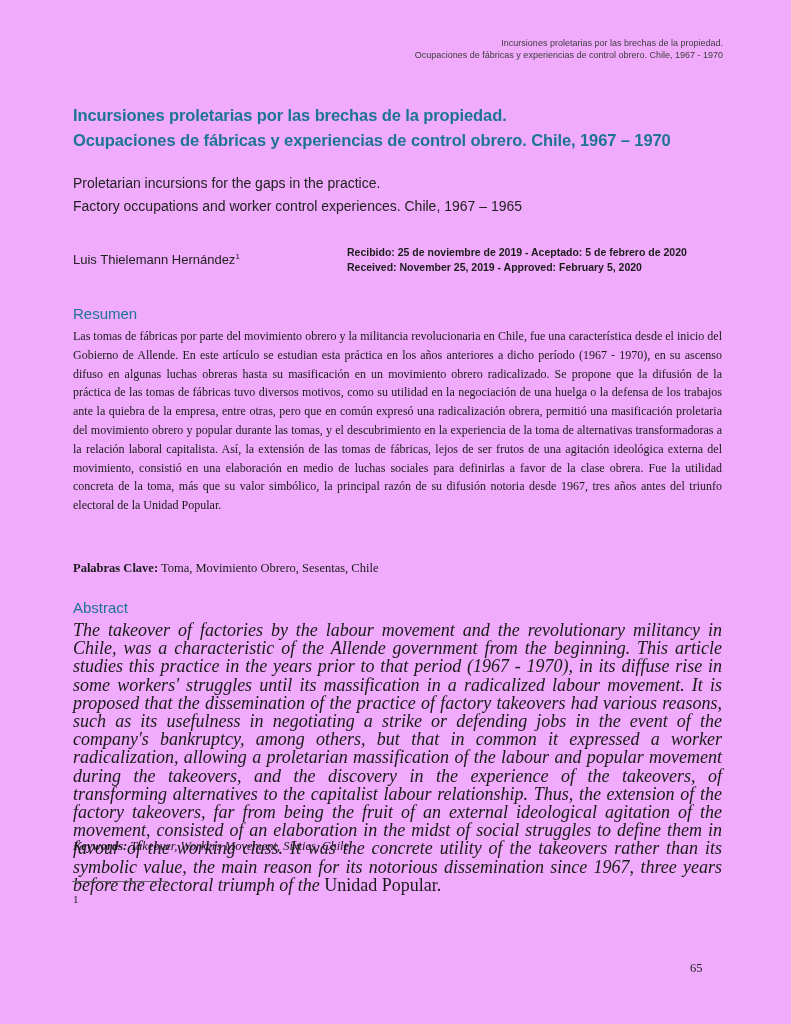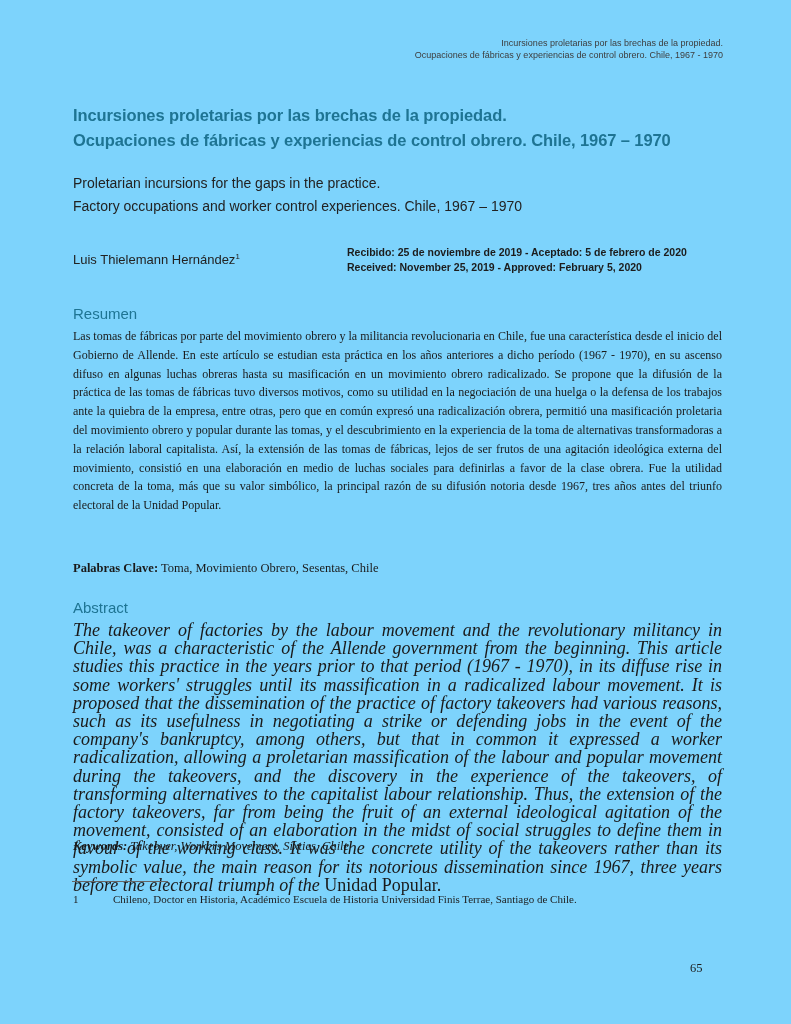--- a/index.html
+++ b/index.html
@@ -1,20 +1,20 @@
 <!DOCTYPE html>
 <html><head>
 <meta charset="utf-8">
 <style>
   html, body { margin: 0; padding: 0; background: #ffffff; }
   .page {
     position: relative;
     width: 791px;
     height: 1024px;
-    background: #7dd3fc;
+    background: #f0abfc;
     font-family: "Liberation Sans", sans-serif;
     overflow: hidden;
     color: #1f1f1f;
   }
 
   .running-header {
     position: absolute;
     top: 38px;
     right: 68px;
     text-align: right;
@@ -179,21 +179,21 @@
     <div>Ocupaciones de fábricas y experiencias de control obrero. Chile, 1967 - 1970</div>
   </div>
 
   <h1 class="title-es">
     <span class="tl">Incursiones proletarias por las brechas de la propiedad.</span>
     <span class="tl">Ocupaciones de fábricas y experiencias de control obrero. Chile, 1967 – 1970</span>
   </h1>
 
   <h2 class="title-en">
     <span class="tl">Proletarian incursions for the gaps in the practice.</span>
-    <span class="tl">Factory occupations and worker control experiences. Chile, 1967 – 1970</span>
+    <span class="tl">Factory occupations and worker control experiences. Chile, 1967 – 1965</span>
   </h2>
 
   <div class="author">
     <span>Luis Thielemann Hernández</span><sup>1</sup>
   </div>
 
   <div class="dates">
     <div>Recibido: 25 de noviembre de 2019 - Aceptado: 5 de febrero de 2020</div>
     <div>Received: November 25, 2019 - Approved: February 5, 2020</div>
   </div>
@@ -214,20 +214,19 @@
 
   <p class="kw-en">
     <span class="kw-label-i">Keywords:</span><span> Takeover, Workers Movement, Sixties, Chile</span>
   </p>
 
   <div class="fn-rule"></div>
 
   <div class="footnote">
     <span class="fn-num">1</span>
     <div class="fn-text">
-      <div>Chileno, Doctor en Historia, Académico Escuela de Historia Universidad Finis Terrae, Santiago de Chile.</div>
     </div>
   </div>
 
 
   <div class="page-number">65</div>
 
 </div>
 
 </body></html>

